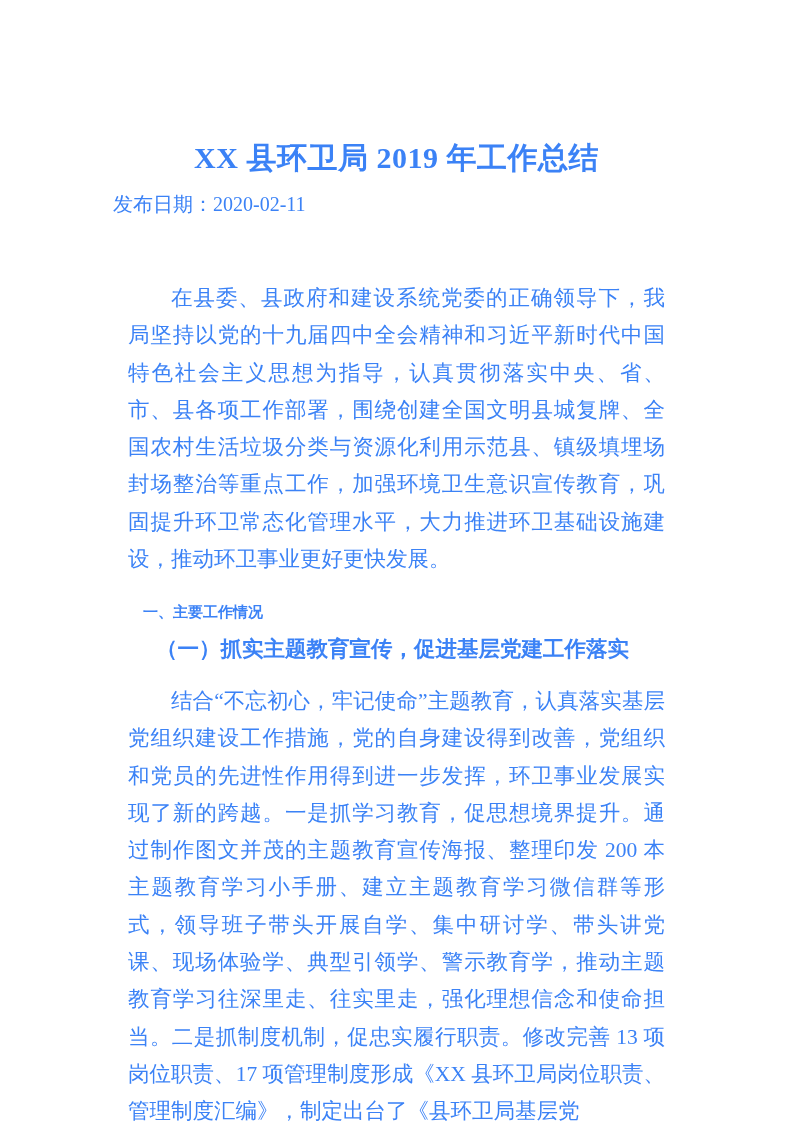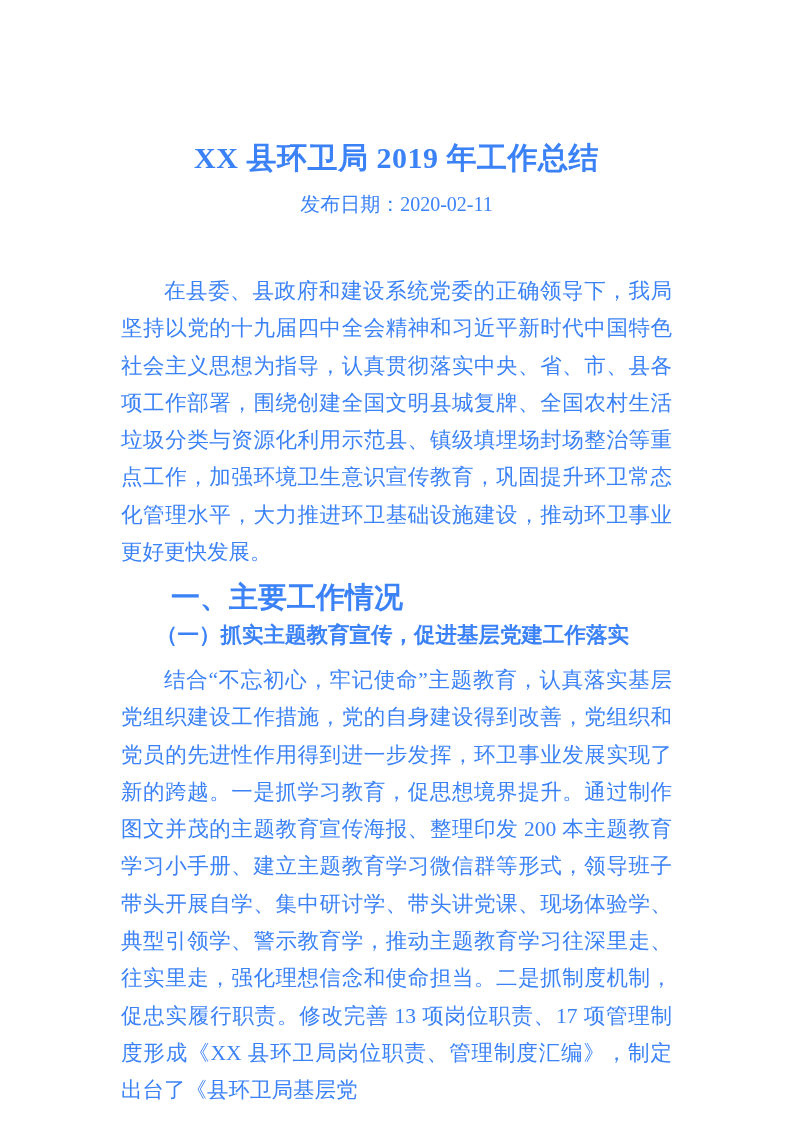--- a/index.html
+++ b/index.html
@@ -29,41 +29,40 @@
     line-height: 52px;
     font-weight: bold;
     text-align: center;
     letter-spacing: 0.5px;
     font-family: "Liberation Serif", "DejaVu Serif", serif;
   }
   .pubdate {
     margin: 0;
     font-size: 20px;
     line-height: 40px;
-    text-align: center;
     font-weight: normal;
   }
   .spacer {
     height: 41px;
   }
   .body-para {
-    margin: 8px;
+    margin: 15px;
     font-size: 21.5px;
     line-height: 37.3px;
     text-align: justify;
     text-indent: 2em;
     font-weight: normal;
   }
   .heading-l1 {
     margin: 0;
-    font-size: 29px;
+    font-size: 15px;
     line-height: 37.3px;
     font-weight: bold;
     text-indent: 2em;
-    font-family: Liberation Serif, serif;
+    font-family: Liberation Sans, sans-serif;
   }
   .heading-l2 {
     margin: 0;
     font-size: 21.5px;
     line-height: 37.3px;
     font-weight: bold;
     text-indent: 2em;
     font-family: Liberation Serif, serif;
   }
 </style>

